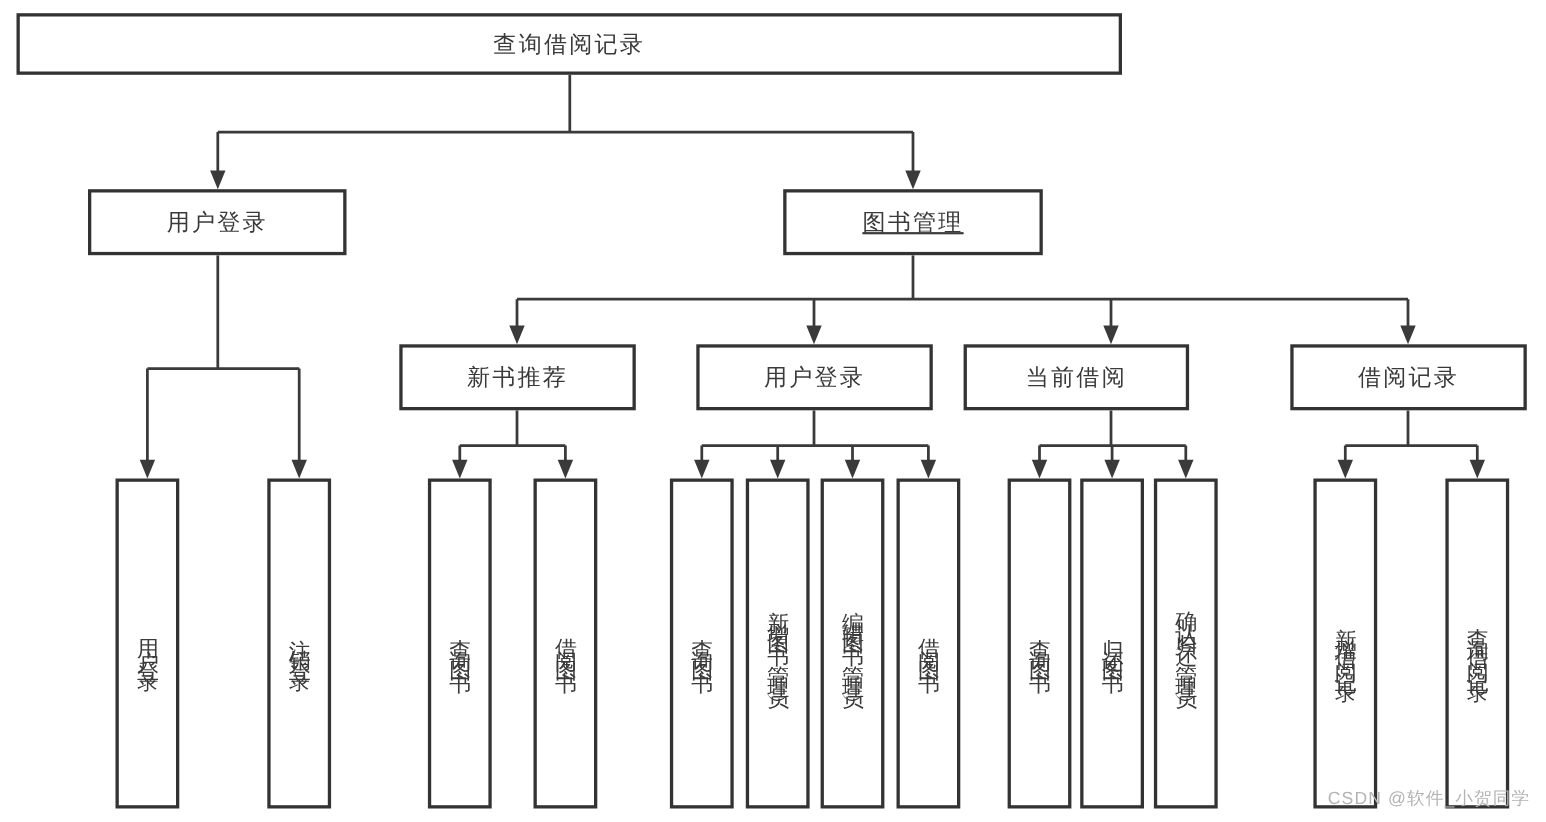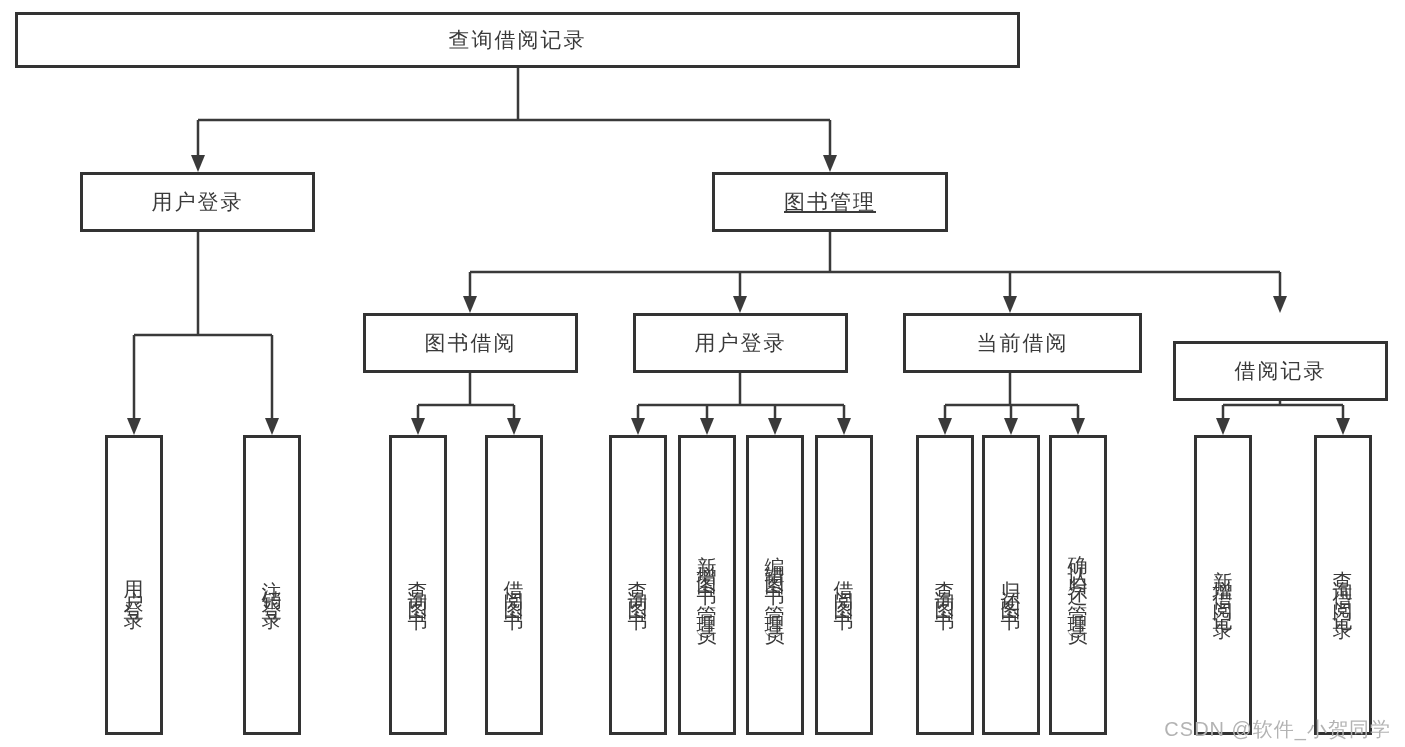--- a/index.html
+++ b/index.html
@@ -43,21 +43,21 @@
     text-orientation: mixed;
     font-size: 20px;
     letter-spacing: 10px;
     line-height: 1;
     white-space: nowrap;
   }
   .watermark {
     position: absolute;
     top: 716px;
     right: 14px;
-    font-size: 20px;
+    font-size: 16px;
     color: #b3b3b3;
     letter-spacing: 1px;
     z-index: 5;
     white-space: nowrap;
   }
 </style>
 </head>
 <body>
 
 <div class="stage">
@@ -110,29 +110,29 @@
   </div>
 
   <div class="box" style="left:80px; top:172px; width:235px; height:60px;">
     <span class="hlabel">用户登录</span>
   </div>
   <div class="box" style="left:712px; top:172px; width:236px; height:60px;text-decoration:underline;">
     <span class="hlabel">图书管理</span>
   </div>
 
   <div class="box" style="left:363px; top:313px; width:215px; height:60px;">
-    <span class="hlabel">图书借阅</span>
+    <span class="hlabel">新书推荐</span>
   </div>
   <div class="box" style="left:633px; top:313px; width:215px; height:60px;">
     <span class="hlabel">用户登录</span>
   </div>
-  <div class="box" style="left:903px; top:313px; width:239px; height:60px;text-align:center;">
+  <div class="box" style="left:876px; top:313px; width:205px; height:60px;text-align:center;">
     <span class="hlabel">当前借阅</span>
   </div>
-  <div class="box" style="left:1173px; top:313px; width:215px; height:60px;margin-top:28px;">
+  <div class="box" style="left:1173px; top:313px; width:215px; height:60px;">
     <span class="hlabel">借阅记录</span>
   </div>
 
   <div class="box leaf" style="left:105px; top:435px; width:58px; height:300px;">
     <span class="vtext">用户登录</span>
   </div>
   <div class="box leaf" style="left:243px; top:435px; width:58px; height:300px;">
     <span class="vtext">注销登录</span>
   </div>
 

